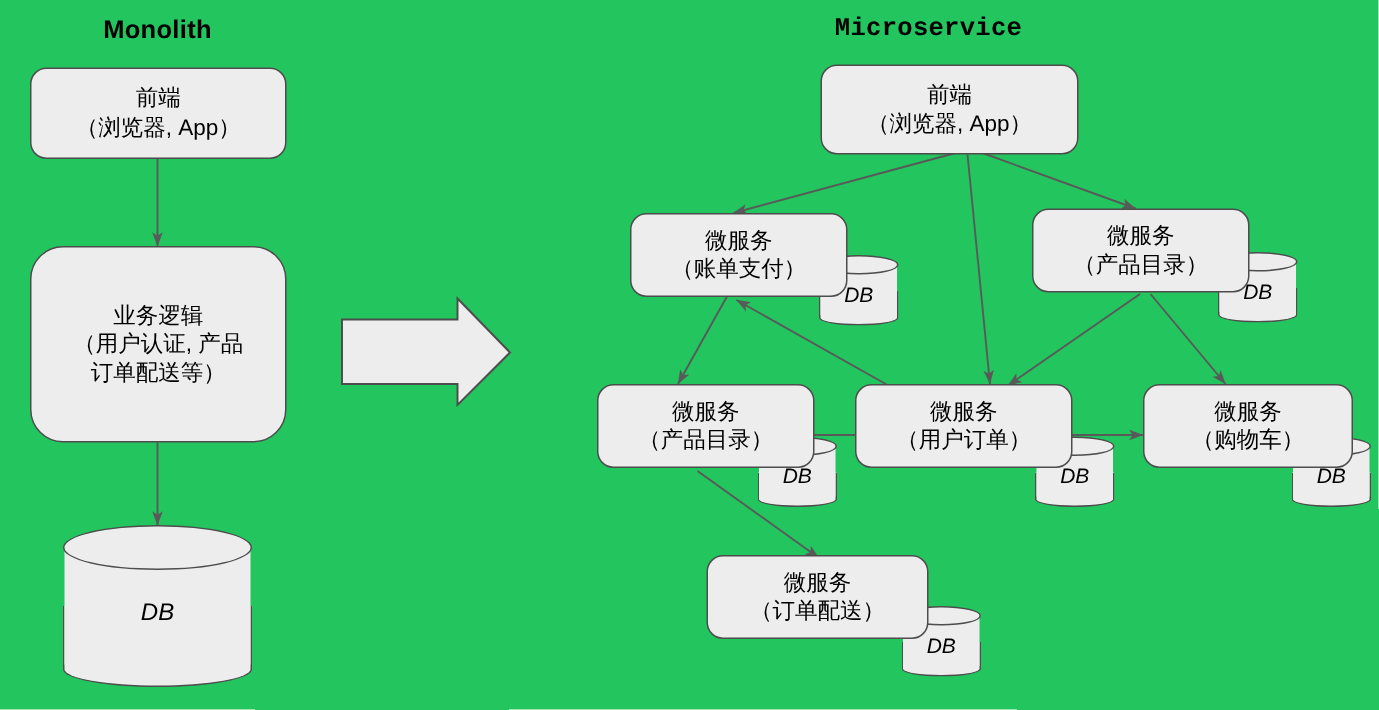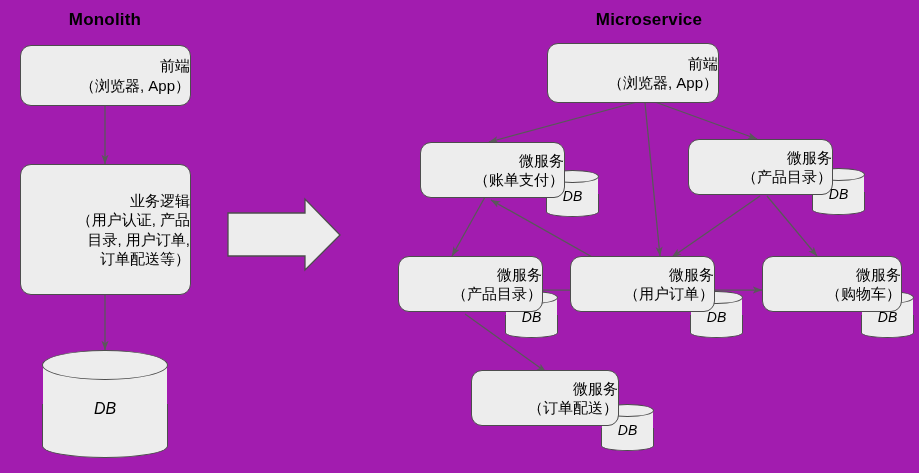--- a/index.html
+++ b/index.html
@@ -8,42 +8,42 @@
     padding: 0;
     background: #ffffff;
   }
   body {
     font-family: "Liberation Sans", "DejaVu Sans", sans-serif;
   }
   #canvas {
     position: relative;
     width: 919px;
     height: 473px;
-    background: #a21caf;
+    background: #22c55e;
     overflow: hidden;
   }
   .section-title {
     position: absolute;
     font-size: 17px;
     font-weight: bold;
     color: #000000;
     letter-spacing: 0.2px;
     white-space: nowrap;
     text-align: center;
   }
   
   .node {
     position: absolute;
     box-sizing: border-box;
     background: #ededed;
     border: 1.3px solid #4d4d4d;
     border-radius: 11px;
     display: flex;
     flex-direction: column;
-    align-items: flex-end;
+    align-items: center;
     justify-content: center;
     color: #000000;
     line-height: 1.28;
     text-align: center;
     z-index: 5;
   }
   .node .ln {
     display: block;
     white-space: nowrap;
   }
@@ -156,35 +156,34 @@
     <polygon points="228,213 305,213 305,199 340,235 305,270 305,256 228,256" fill="#ededed" stroke="#4d4d4d" stroke-width="1.3" stroke-linejoin="miter"></polygon>
   </svg>
 
   <div class="section-title" style="left:20px; top:10px; width:170px;">Monolith</div>
 
   <div class="node big" style="left:20px; top:45px; width:171px; height:61px;">
     <span class="ln">前端</span>
     <span class="ln">（浏览器, App）</span>
   </div>
 
-  <div class="node big" style="left:20px; top:164px; width:171px; height:131px;">
+  <div class="node big" style="left:20px; top:164px; width:171px; height:131px;border-radius:22px;">
     <span class="ln">业务逻辑</span>
     <span class="ln">（用户认证, 产品</span>
-    <span class="ln">目录, 用户订单,</span>
     <span class="ln">订单配送等）</span>
   </div>
 
   <div class="db" style="left:42px; top:350px; width:126px; height:108px;">
     <div class="body"></div>
     <div class="fill"></div>
     <div class="top"></div>
     <div class="lbl" style="font-size:16px;">DB</div>
   </div>
 
-  <div class="section-title" style="left:564px; top:10px; width:170px;">Microservice</div>
+  <div class="section-title" style="left:534px; top:10px; width:170px;font-family:Liberation Mono, monospace;">Microservice</div>
 
   <div class="node mid" style="left:547px; top:43px; width:172px; height:60px;">
     <span class="ln">前端</span>
     <span class="ln">（浏览器, App）</span>
   </div>
 
   <div class="node mid" style="left:420px; top:142px; width:145px; height:56px;">
     <span class="ln">微服务</span>
     <span class="ln">（账单支付）</span>
   </div>

